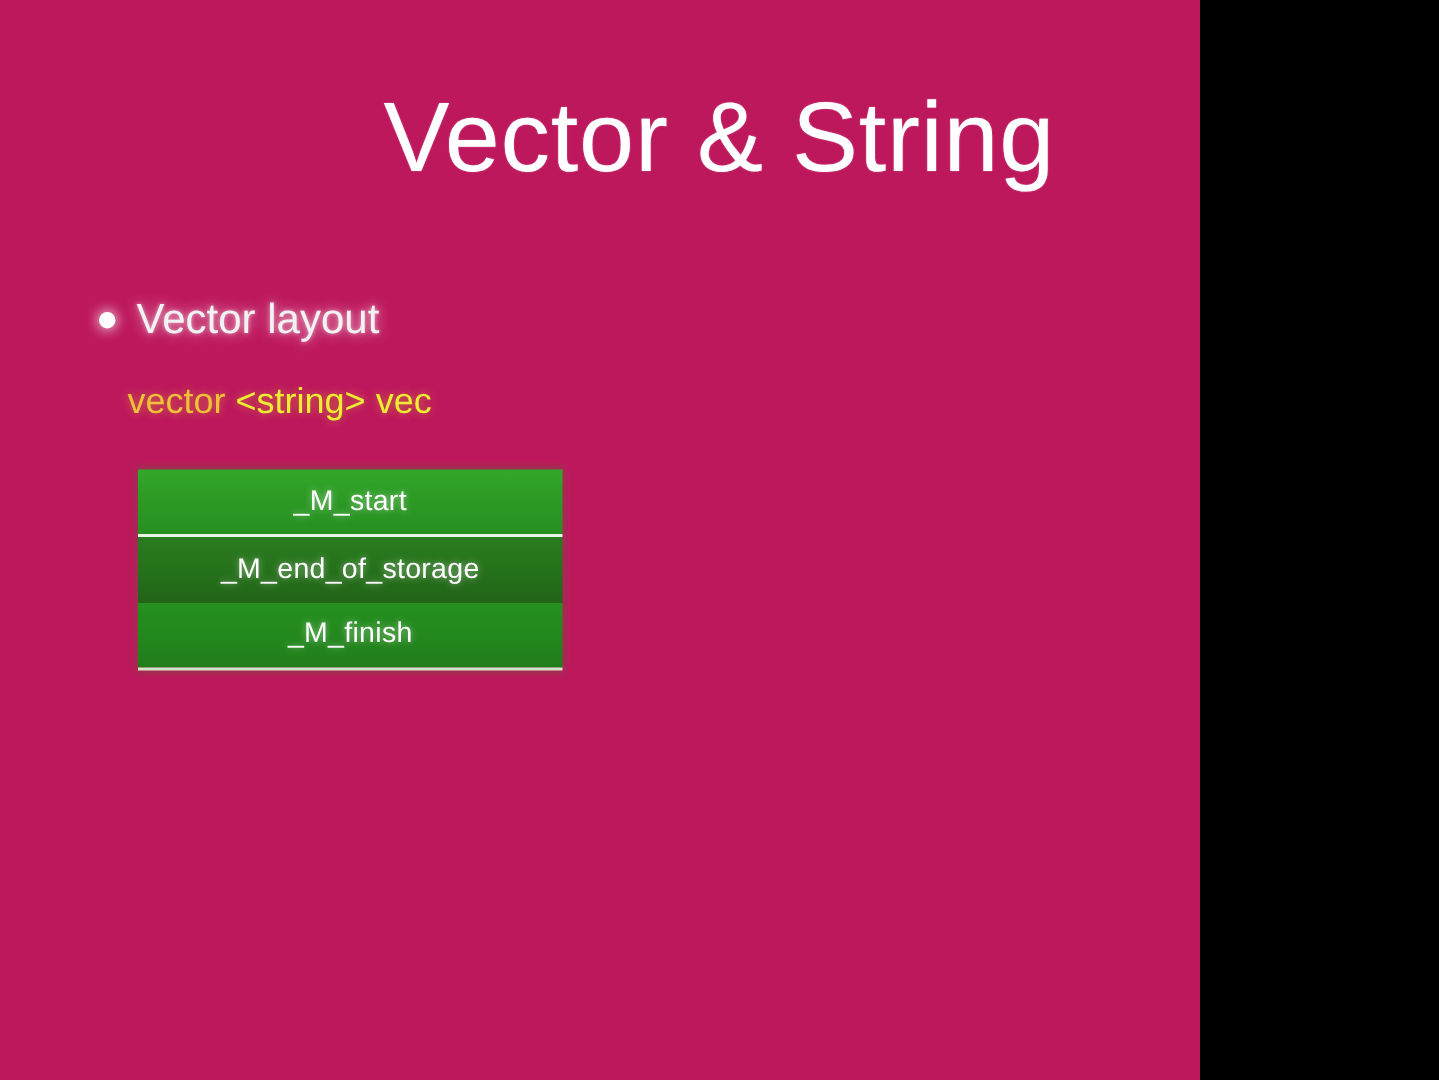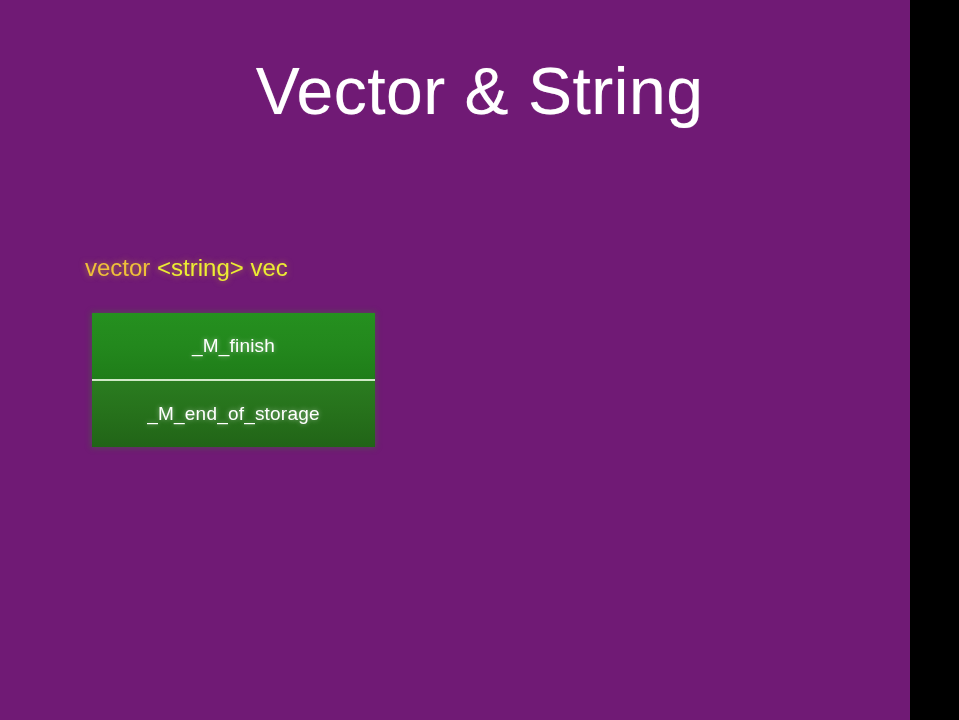--- a/index.html
+++ b/index.html
@@ -11,23 +11,23 @@
   body {
     width: 959px;
     height: 720px;
     overflow: hidden;
     font-family: "Liberation Sans", sans-serif;
     -webkit-font-smoothing: antialiased;
   }
 
   #slide {
     position: relative;
-    width: 910px;
+    width: 800px;
     height: 720px;
-    background: #701a75;
+    background: #be185d;
   }
 
   
   #slide-title {
     position: absolute;
     left: 0;
     top: 58px;
     width: 959px;
     text-align: center;
     color: #ffffff;
@@ -120,21 +120,26 @@
     background: linear-gradient(to bottom, #2a7c20 0%, #26711b 50%, #216417 100%);
   }
 </style>
 </head>
 <body>
 
 <div id="slide">
 
   <div id="slide-title">Vector &amp; String</div>
 
+  <div id="bullet-row">
+    <span id="bullet-marker"></span>
+    <span id="bullet-label">Vector layout</span>
+  </div>
 
   <div id="code-line"><span class="tok-type">vector</span><span> </span><span class="tok-tmpl">&lt;string&gt;</span><span> </span><span class="tok-name">vec</span></div>
 
   <div id="vector-diagram">
+    <div class="vec-field vec-field-0">_M_start</div>
+    <div class="vec-field vec-field-2">_M_end_of_storage</div>
     <div class="vec-field vec-field-1">_M_finish</div>
-    <div class="vec-field vec-field-2">_M_end_of_storage</div>
   </div>
 
 </div>
 
 </body></html>

